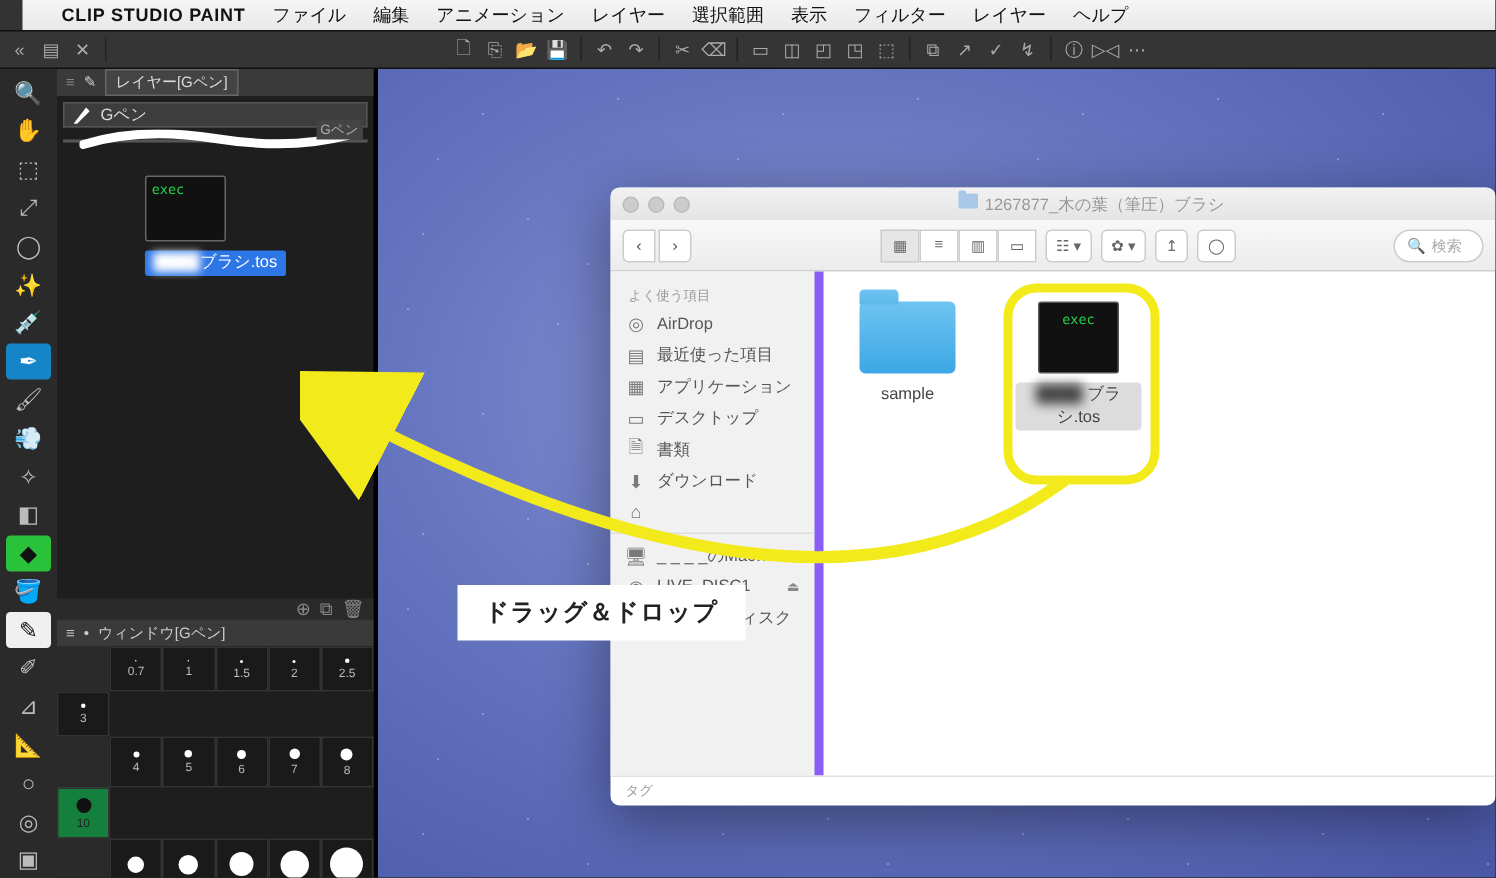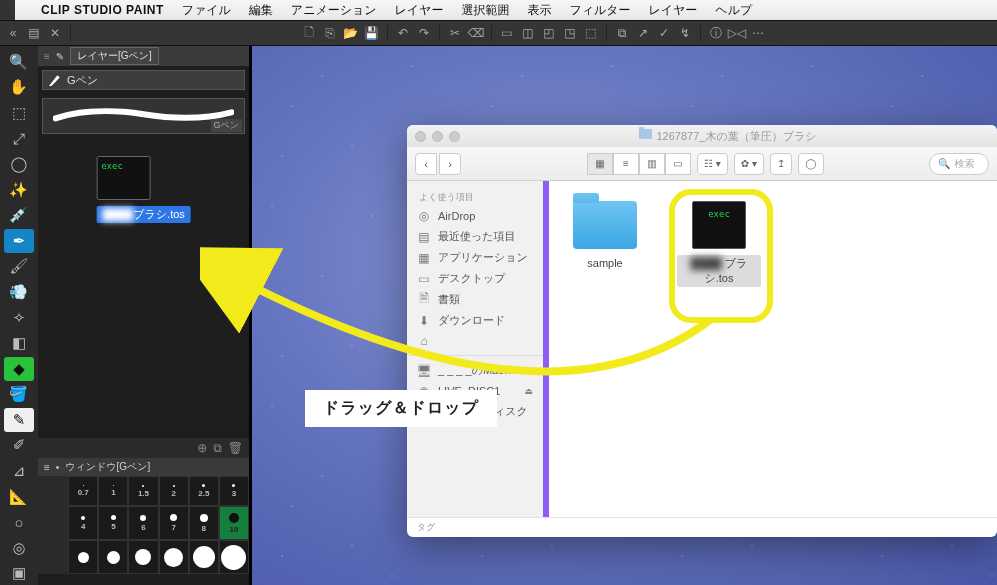--- a/index.html
+++ b/index.html
@@ -42,21 +42,21 @@
 .dragged-item { position:absolute; left:50%; top:18px; transform:translateX(-50%); text-align:center; }
 .exec-ico { width:54px; height:44px; background:#111; border:1px solid #666; border-radius:2px; display:flex; align-items:flex-start; padding:4px; }
 .exec-ico span { color:#26d24b; font-size:9px; font-family:monospace; }
 .file-lbl { margin-top:6px; display:inline-block; background:#2d76e6; color:#fff; font-size:11px; padding:1px 6px; border-radius:2px; line-height:1.4; }
 .file-lbl .blur { filter: blur(3px); }
 
 .panel-footer { height:20px; background:#2a2a2a; display:flex; justify-content:flex-end; align-items:center; gap:6px; padding:0 6px; color:#888; font-size:12px; }
 
 .brush-size-panel { background:#1e1e1e; }
 .brush-size-panel .hdr { height:18px; background:#3a3a3a; font-size:10px; color:#ccc; display:flex; align-items:center; padding:0 6px; gap:6px; }
-.size-grid { display:grid; grid-template-columns: repeat(7, 1fr); font-weight: bold; }
+.size-grid { display:grid; grid-template-columns: repeat(6, 1fr); }
 .size-cell { border:1px solid #333; height:30px; display:flex; flex-direction:column; align-items:center; justify-content:center; gap:2px; background:#1a1a1a; }
 .size-cell.sel { background:#15803d; }
 .size-dot { background:#fff; border-radius:50%; }
 .size-cell.sel .size-dot { background:#111; }
 .size-lbl { font-size:8px; color:#bbb; }
 .size-cell.sel .size-lbl { color:#222; }
 .size-row-big .size-cell { height:34px; }
 
 
 .canvas-area { flex:1; position:relative; background: radial-gradient(ellipse at 40% 40%, #8a96d4 0%, #6575c0 45%, #4a58a8 100%); overflow:hidden; }

